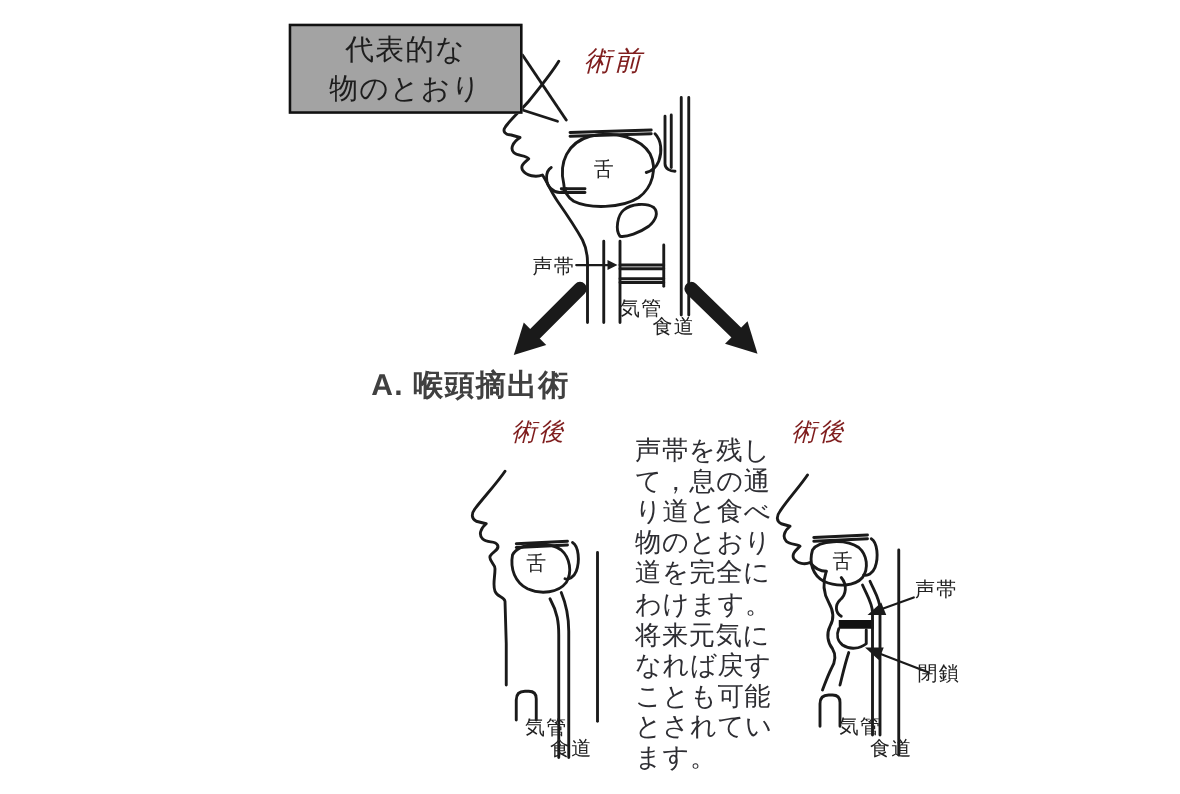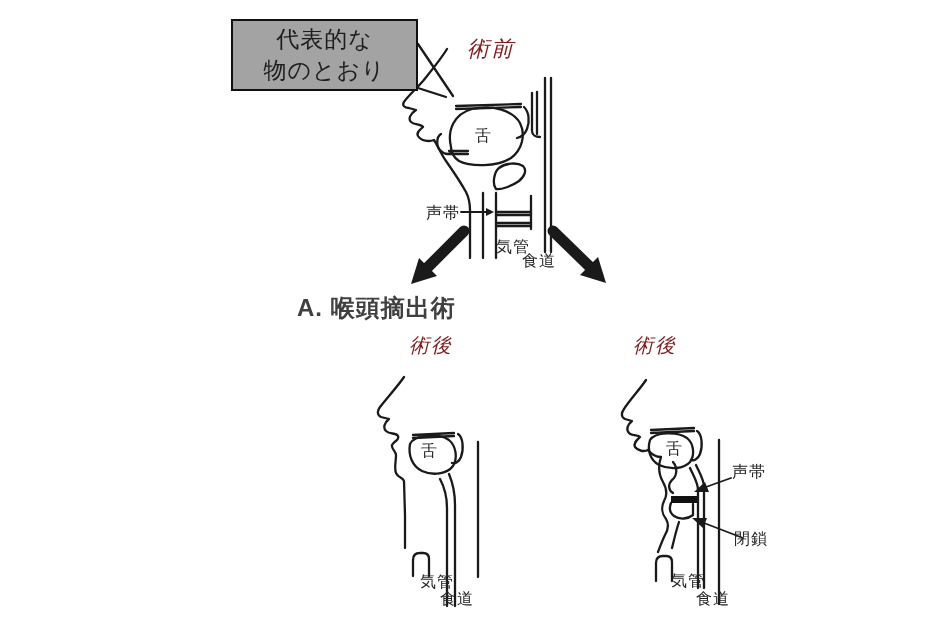--- a/index.html
+++ b/index.html
@@ -121,19 +121,30 @@
   <div class="anat-label" style="left:496px;top:237px">気管</div>
   <div class="anat-label" style="left:522px;top:251px">食道</div>
 
   <div class="heading" style="left:297px;top:292px">A. 喉頭摘出術</div>
   <div class="stage-label" style="left:409px;top:332px;font-size:20px">術後</div>
   <div class="anat-label" style="left:421px;top:441px">舌</div>
   <div class="anat-label" style="left:420px;top:572px">気管</div>
   <div class="anat-label" style="left:440px;top:589px">食道</div>
 
   <div class="stage-label" style="left:633px;top:332px;font-size:20px">術後</div>
+  <div class="desc" style="left:508px;top:349px;width:122px">声帯を残し
+て，息の通
+り道と食べ
+物のとおり
+道を完全に
+わけます。
+将来元気に
+なれば戻す
+ことも可能
+とされてい
+ます。</div>
   <div class="anat-label" style="left:666px;top:439px">舌</div>
   <div class="anat-label" style="left:732px;top:462px">声帯</div>
   <div class="anat-label" style="left:734px;top:529px">閉鎖</div>
   <div class="anat-label" style="left:671px;top:571px">気管</div>
   <div class="anat-label" style="left:696px;top:589px">食道</div>
 
 </div>
 
 </body></html>

